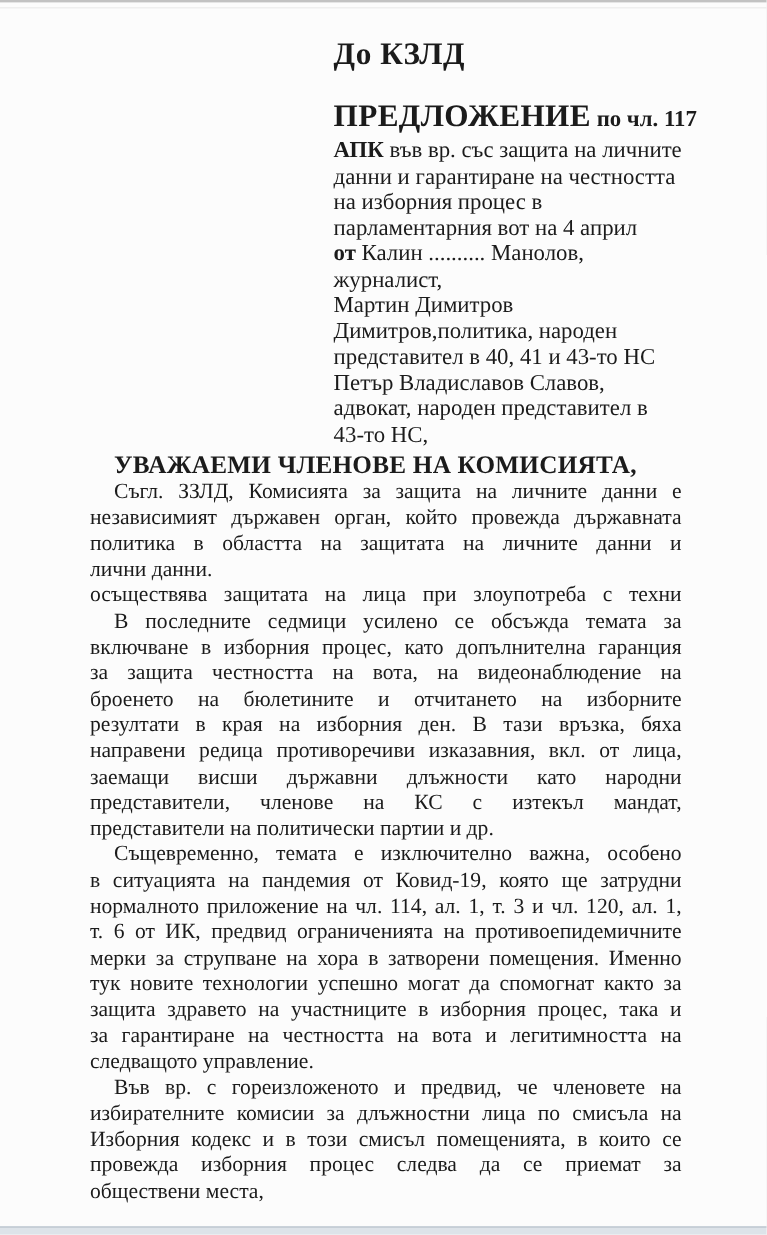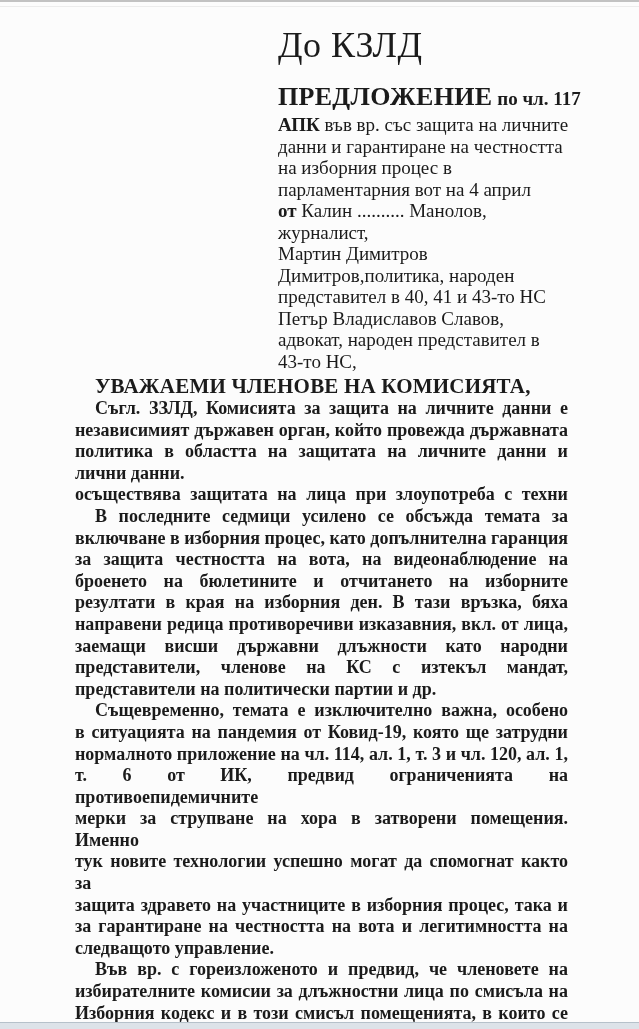--- a/index.html
+++ b/index.html
@@ -8,39 +8,39 @@
     background:#fcfcfc; overflow:hidden;
     font-family:"Liberation Serif","DejaVu Serif",serif;
     color:#1b1b1b;
   }
   .scan-top    { position:absolute; top:0; left:0; right:0; height:2px; background:#c2c2c2; }
   .scan-top2   { position:absolute; top:6px; left:0; right:0; height:1px; background:#ececec; }
   .scan-bottom { position:absolute; bottom:0; left:0; right:0; height:6px;
                  background:#dde3e9; border-top:1px solid #b6c1ca; }
 
   .recipient {
-    margin:28px 0 0 278px; font-size:36px; font-weight:400;
+    margin:28px 0 0 278px; font-size:26px; font-weight:700;
     line-height:34px; letter-spacing:.5px;
   }
   .header-block {
     margin:20px 0 0 278px; width:302px;
     font-size:19px; line-height:21.5px;
   }
   .header-title { line-height:30px; white-space:nowrap; }
   .ht-main { font-weight:700; font-size:26px; letter-spacing:.3px; }
   .ht-rest { font-weight:700; font-size:19px; }
   .header-line { white-space:nowrap; }
   .header-line .run-b { font-weight:700; }
 
   .salutation {
     margin:2px 0 0 95px; font-size:21px; font-weight:700;
     line-height:24px; letter-spacing:.2px; white-space:nowrap;
   }
   .bodycol { margin:0 0 0 75px; width:493px; font-size:18px; line-height:21.6px; }
-  .tline { text-align:justify; text-align-last:justify; overflow:hidden;font-weight:bold; }
+  .tline { text-align:justify; text-align-last:justify; overflow:hidden; }
   .tline.first { text-indent:20px; }
   .tline.last  { text-align-last:left; }
   .closing {
     font-weight:700; font-size:18px; text-indent:20px;
     text-align:justify; text-align-last:justify;
     height:22px; overflow:hidden;
   }
 </style>
 </head>
 <body>

